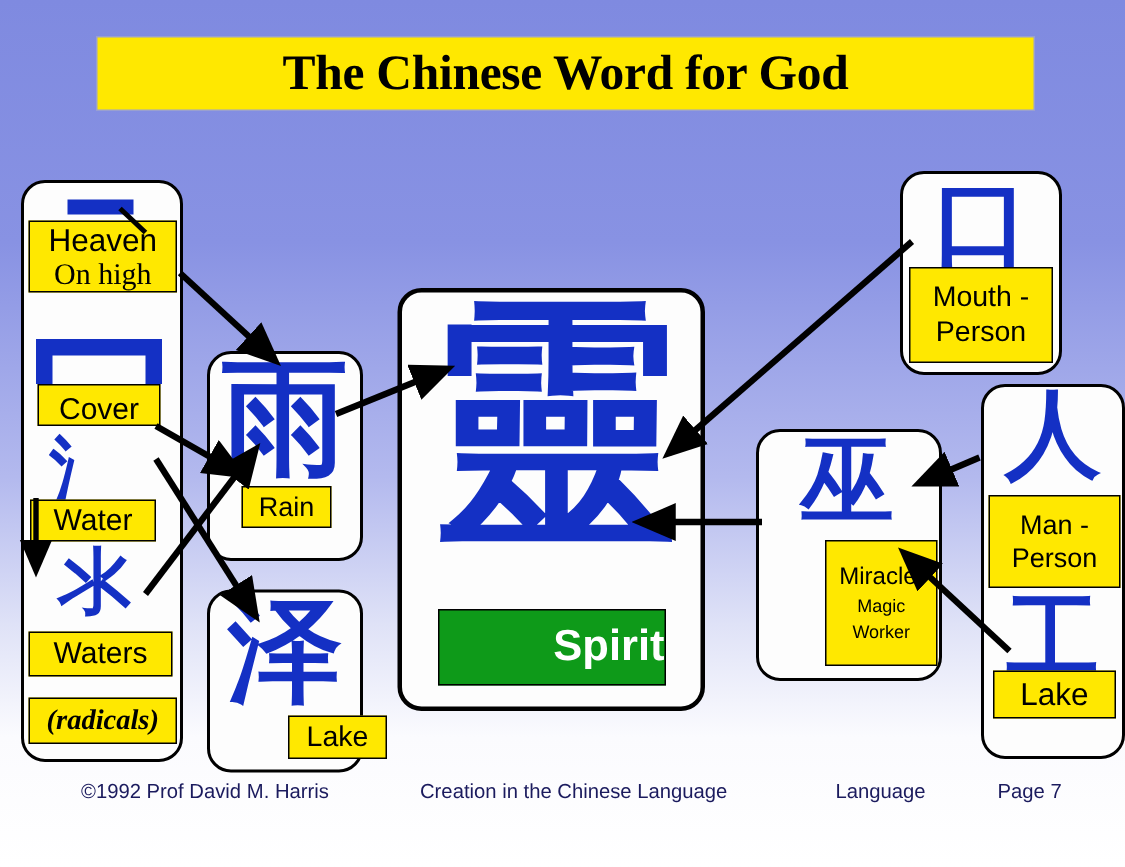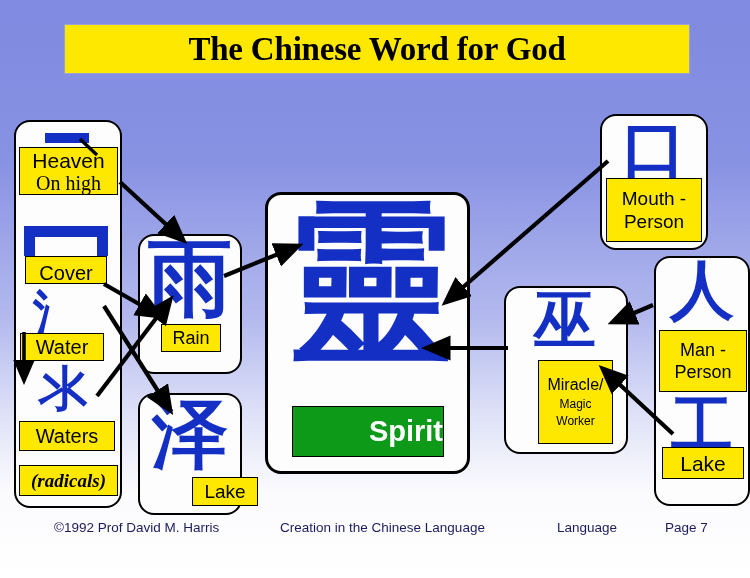--- a/index.html
+++ b/index.html
@@ -127,21 +127,21 @@
 
   <div class="card" style="left:600px;top:114px;width:108px;height:136px;"></div>
   <div class="hanzi" style="left:602px;top:118px;width:104px;font-size:64px;">口</div>
   <div class="chip" style="left:606px;top:178px;width:96px;height:64px;">
     <span class="ln" style="font-size:19px;">Mouth -</span>
     <span class="ln" style="font-size:19px;margin-top:4px;">Person</span>
   </div>
 
   <div class="card" style="left:504px;top:286px;width:124px;height:168px;"></div>
   <div class="hanzi" style="left:506px;top:289px;width:118px;font-size:62px;">巫</div>
-  <div class="chip" style="left:538px;top:360px;width:75px;height:84px;">
+  <div class="chip" style="left:550px;top:360px;width:75px;height:84px;">
     <span class="ln" style="font-size:16px;">Miracle/</span>
     <span class="ln" style="font-size:12px;margin-top:5px;">Magic</span>
     <span class="ln" style="font-size:12px;margin-top:5px;">Worker</span>
   </div>
 
   <div class="card" style="left:654px;top:256px;width:96px;height:250px;"></div>
   <div class="hanzi" style="left:656px;top:258px;width:92px;font-size:64px;">人</div>
   <div class="chip" style="left:659px;top:330px;width:88px;height:62px;">
     <span class="ln" style="font-size:18px;">Man -</span>
     <span class="ln" style="font-size:18px;margin-top:4px;">Person</span>

